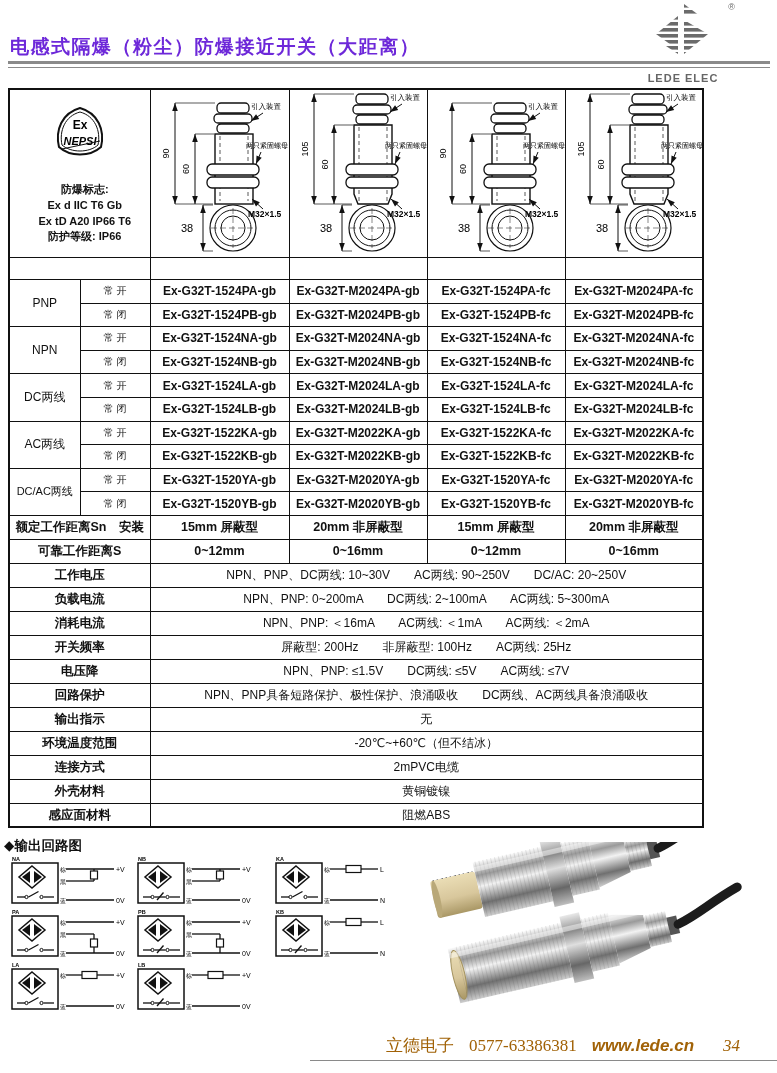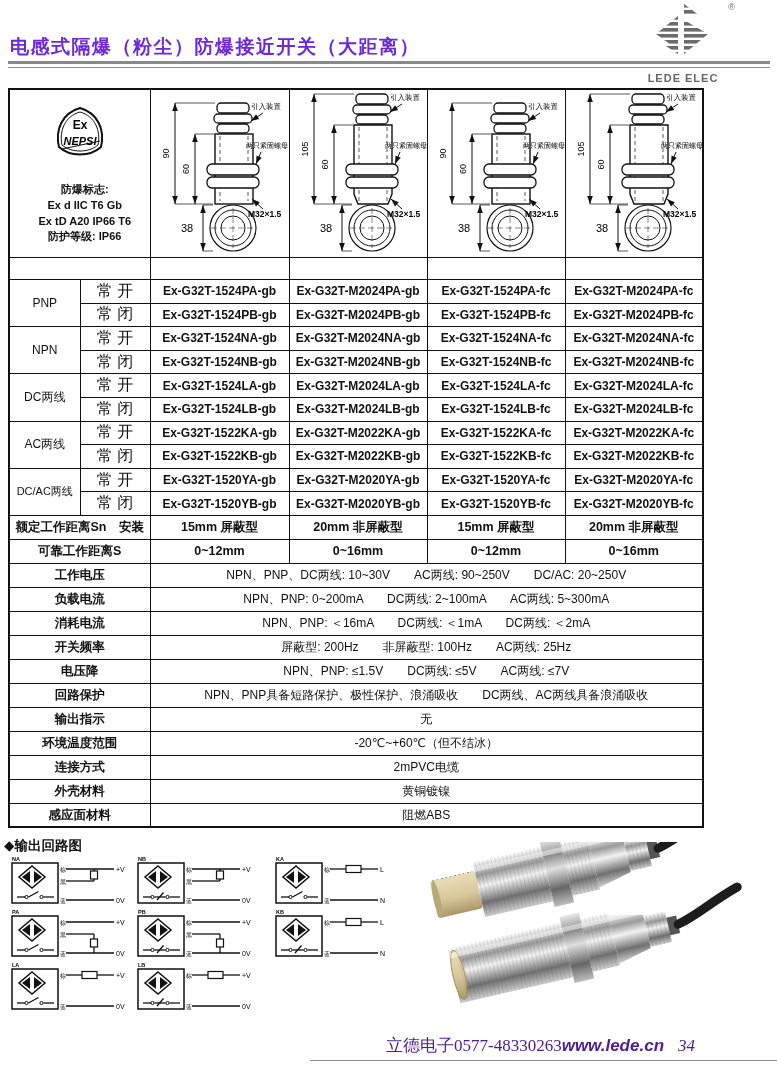--- a/index.html
+++ b/index.html
@@ -19,36 +19,36 @@
   .title-rule{position:absolute;left:8px;top:61px;width:762px;height:3px;
     border-top:3px solid #8a8a8a;border-bottom:1px solid #8a8a8a;}
   table.spec{
     position:absolute;left:8px;top:88px;width:694px;
     border-collapse:collapse;table-layout:fixed;border:2px solid #111;
   }
   table.spec td{border:1px solid #111;padding:0;text-align:center;vertical-align:middle;overflow:hidden;}
   td.model{font-weight:700;font-size:12px;}
   td.grp{font-size:12px;}
   td.grp.small{font-size:11px;}
-  td.state{font-size:16px;}
+  td.state{font-size:10px;}
   tr.mrow{height:23.6px;}
   tr.drow{height:24px;}
   td.slabel{text-align:left;padding-left:6px;font-size:12.5px;font-weight:600;}
   td.sval{font-size:12px;}
   td.dval{font-weight:700;font-size:12.5px;}
   td.cert-cell{vertical-align:top;text-align:left;}
   .cert-lines{margin:4px 0 0 10px;font-size:11px;font-weight:700;line-height:1.45;}
   .circ-title{position:absolute;left:4px;top:837px;font-size:13.5px;font-weight:700;}
   .circ-grid{position:absolute;left:10px;top:855px;display:grid;
     grid-template-columns:126px 138px 132px;grid-auto-rows:53px;}
   .circ-item svg{display:block;}
   .photos{position:absolute;left:420px;top:842px;}
   .footer-line{position:absolute;left:310px;top:1060px;width:467px;height:1px;background:#8a8a8a;}
-  .footer{position:absolute;left:386px;top:1034px;display:flex;align-items:baseline;
-    font-family:"Liberation Serif","DejaVu Serif",serif;font-size:17px;color:#4c1d95;}
+  .footer{position:absolute;left:386px;top:1034px;display:flex;align-items:baseline;gap:15px;
+    font-family:"Liberation Serif","DejaVu Serif",serif;font-size:17px;color:#a16207;}
   .footer .web{font-family:"Liberation Sans","DejaVu Sans",sans-serif;font-weight:700;font-style:italic;font-size:17px;text-align:center;}
   .footer .pageno{font-style:italic;margin-left:14px;}
   svg text{font-family:"Liberation Sans","DejaVu Sans",sans-serif;}
 </style>
 </head>
 <body>
 
 <div class="page-title">电感式隔爆（粉尘）防爆接近开关（大距离）</div>
 <div class="brand">
   <span class="reg">®</span>
@@ -361,21 +361,21 @@
       <tr class="drow">
         <td colspan="2" class="slabel">工作电压</td>
         <td colspan="4" class="sval">NPN、PNP、DC两线: 10~30V　　AC两线: 90~250V　　DC/AC: 20~250V</td>
       </tr>
       <tr class="drow">
         <td colspan="2" class="slabel">负载电流</td>
         <td colspan="4" class="sval">NPN、PNP: 0~200mA　　DC两线: 2~100mA　　AC两线: 5~300mA</td>
       </tr>
       <tr class="drow">
         <td colspan="2" class="slabel">消耗电流</td>
-        <td colspan="4" class="sval">NPN、PNP: ＜16mA　　DC两线: ＜1mA　　DC两线: ＜2mA</td>
+        <td colspan="4" class="sval">NPN、PNP: ＜16mA　　AC两线: ＜1mA　　AC两线: ＜2mA</td>
       </tr>
       <tr class="drow">
         <td colspan="2" class="slabel">开关频率</td>
         <td colspan="4" class="sval">屏蔽型: 200Hz　　非屏蔽型: 100Hz　　AC两线: 25Hz</td>
       </tr>
       <tr class="drow">
         <td colspan="2" class="slabel">电压降</td>
         <td colspan="4" class="sval">NPN、PNP: ≤1.5V　　DC两线: ≤5V　　AC两线: ≤7V</td>
       </tr>
       <tr class="drow">
@@ -644,17 +644,17 @@
       <rect x="198" y="20" width="22" height="32" fill="url(#mg)"></rect>
       <rect x="198" y="20" width="22" height="32" fill="url(#kn)" opacity="0.6"></rect>
       <rect x="220" y="27" width="10" height="18" fill="#555"></rect>
       <path d="M230,36 C252,31 266,22 296,13" stroke="#1c1c1c" stroke-width="9" fill="none" stroke-linecap="round"></path>
       <rect x="0" y="13" width="216" height="5" fill="#fff" opacity="0.45"></rect>
     </g>
   </svg>
 
 <div class="footer">
   <span>立德电子</span>
-  <span>0577-48330263</span>
+  <span>0577-63386381</span>
   <span class="web">www.lede.cn</span>
   <span class="pageno">34</span>
 </div>
 <div class="footer-line"></div>
 
 </body></html>

